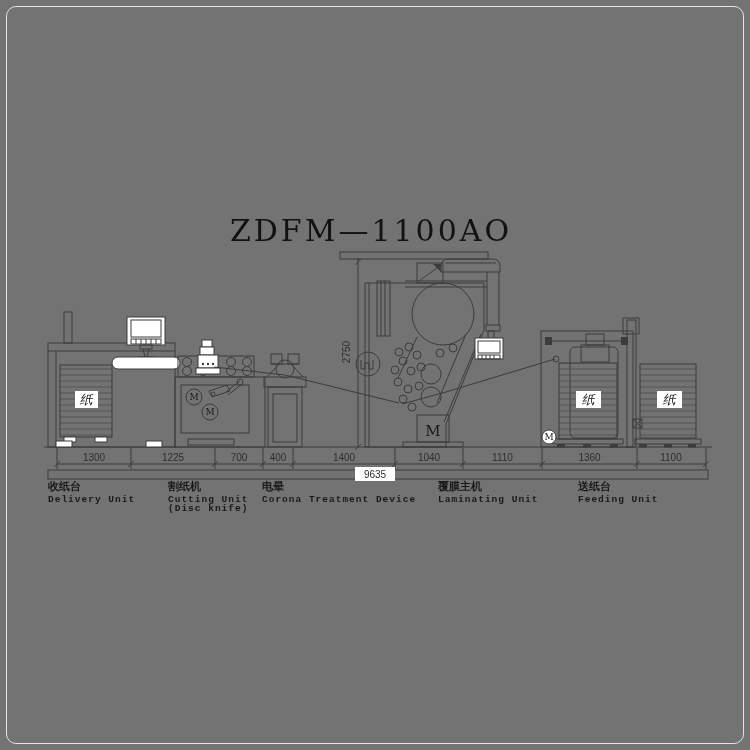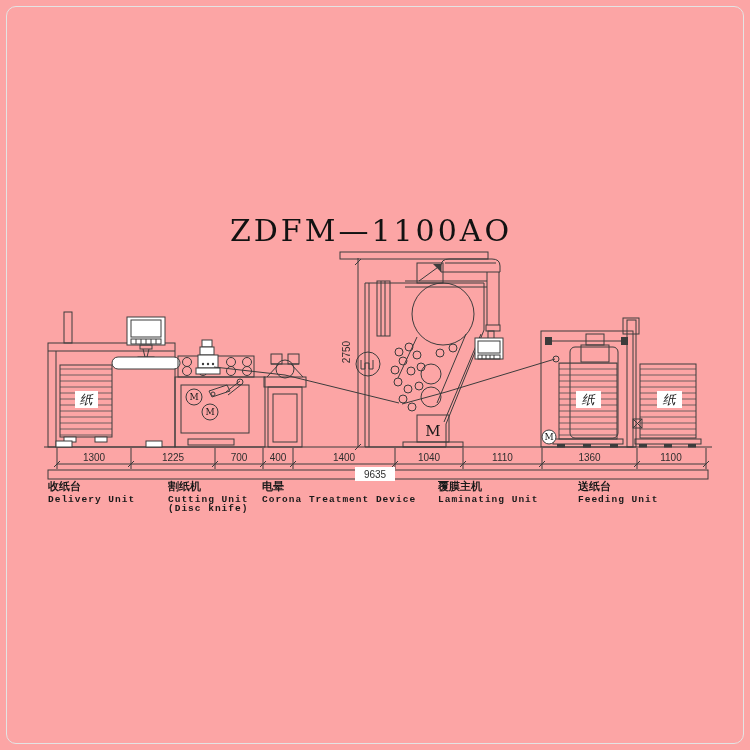--- a/index.html
+++ b/index.html
@@ -1,16 +1,16 @@
 <!DOCTYPE html>
 <html><head>
 <meta charset="utf-8">
 <style>
   html,body{margin:0;padding:0;background:#fff;}
-  .canvas{position:relative;width:750px;height:750px;background:#fca5a5;overflow:hidden;
+  .canvas{position:relative;width:750px;height:750px;background:#737373;overflow:hidden;
           font-family:"Liberation Sans",sans-serif;text-align:right;}
   .page-frame{position:absolute;inset:6px;border:1px solid #e4e4e4;border-radius:10px;pointer-events:none;}
   svg{position:absolute;left:0;top:0;}
   .ln{stroke:#3c3c3c;fill:none;stroke-width:1;}
   .ln2{stroke:#3c3c3c;fill:#fff;stroke-width:1;}
   .fill-dark{fill:#3c3c3c;stroke:none;}
   .t-title{font-family:"DejaVu Serif",serif;font-size:30px;letter-spacing:3px;fill:#121212;}
   .t-dim{font-family:"Liberation Sans",sans-serif;font-size:10px;fill:#2e2e2e;}
   .t-zh{font-family:"Liberation Sans",sans-serif;font-size:11px;font-weight:bold;fill:#1a1a1a;}
   .t-en{font-family:"Liberation Mono",monospace;font-size:9.5px;font-weight:bold;letter-spacing:1px;fill:#1a1a1a;}

